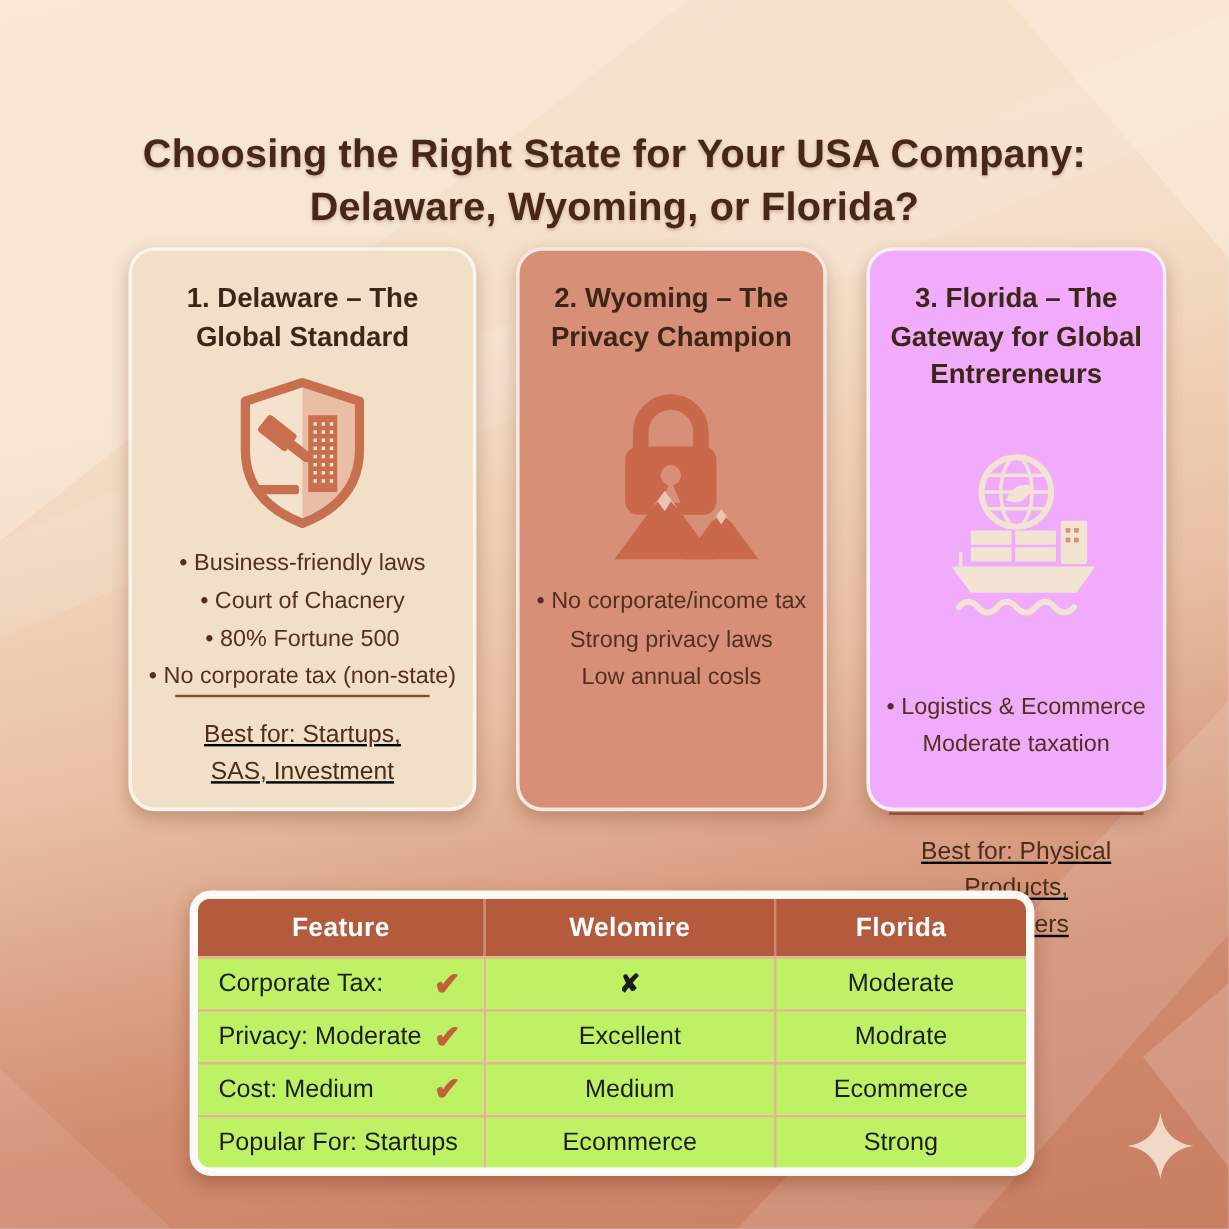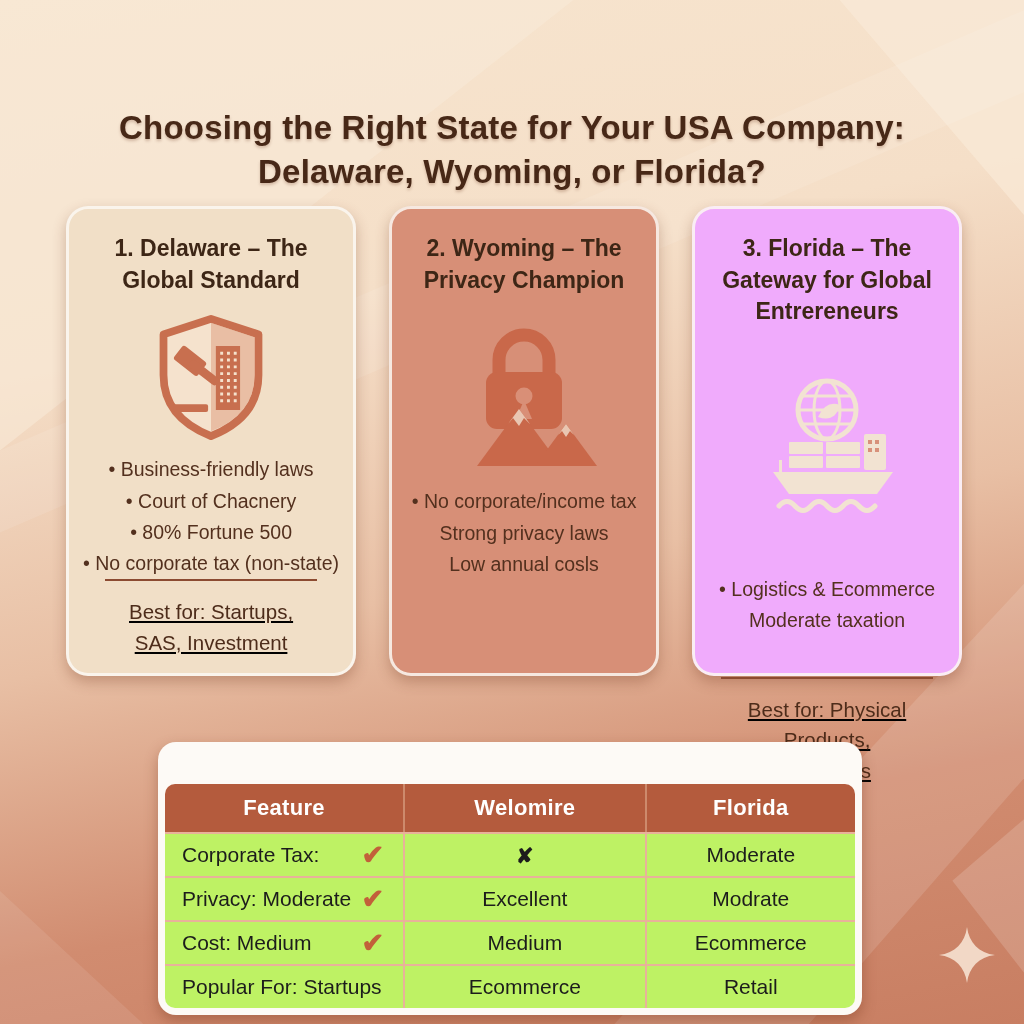--- a/index.html
+++ b/index.html
@@ -24,37 +24,37 @@
     margin-top:48px;
   }
 
   .cards{position:absolute;left:66px;top:206px;width:896px;height:470px;display:flex;gap:33px;}
   .card{
     flex:1;box-sizing:border-box;height:470px;border-radius:22px;
     border:3px solid rgba(252,248,242,.85);
     box-shadow:0 6px 14px rgba(110,50,25,.30);
     padding:24px 14px 20px;display:flex;flex-direction:column;align-items:center;text-align:center;
   }
-  .card--cream{background:#f1dfc7;}
+  .card--cream{background:#f1dfc7;margin-left:41px;}
   .card--salmon{background:#d78f77;}
   .card--salmon2{background:#f0abfc;gap:40px;}
   .card-title{font-size:23px;font-weight:bold;color:#3d2616;line-height:1.38;white-space:pre-line;}
   .card-icon{display:flex;align-items:center;justify-content:center;margin-top:16px;}
   .card-bullets{margin-top:14px;font-size:19.5px;color:#53301e;line-height:1.6;}
   .card-bullets div{white-space:nowrap;}
   .card-footer{margin-top:auto;display:flex;flex-direction:column;align-items:center;width:100%;text-decoration:underline;}
   .card-divider{width:212px;border:none;border-top:2.5px solid #8c4b31;margin:0 0 16px;}
   .card-best{font-size:20.5px;color:#4d2c1a;line-height:1.5;white-space:pre-line;}
 
   .table-frame{
     position:absolute;left:158px;top:742px;width:704px;box-sizing:border-box;
     background:#fdfaf6;border-radius:18px;padding:7px;
     box-shadow:0 6px 14px rgba(110,45,20,.35);
   }
-  table.cmp{width:100%;border-collapse:separate;border-spacing:0;border-radius:10px;overflow:hidden;margin-top:35px;}
+  table.cmp{width:100%;border-collapse:separate;border-spacing:0;border-radius:10px;overflow:hidden;}
   table.cmp th{
     background:#b45b3d;color:#ffffff;font-size:22px;font-weight:bold;height:46px;
     letter-spacing:.3px;
   }
   table.cmp th + th{border-left:2px solid #cd8a6c;}
   table.cmp td{
     background:#bef264;font-size:21px;color:#1c1c1c;height:40px;text-align:center;
     border-top:2px solid #e8b29a;
   }
   table.cmp td + td{border-left:2px solid #e8b29a;}
@@ -224,21 +224,21 @@
         <td>Ecommerce</td>
       </tr>
       <tr>
         <td>
             <div class="feature-cell">
           <span>Popular For: Startups</span>
           <span class="mark-check"></span>
         </div>
           </td>
         <td>Ecommerce</td>
-        <td>Retail</td>
+        <td>Strong</td>
       </tr>
     </tbody>
   </table>
 </div>
 
 <div class="sparkle">
   <svg width="58" height="58" viewBox="0 0 58 58">
     <path d="M29 1 C31 17 41 27 57 29 C41 31 31 41 29 57 C27 41 17 31 1 29 C17 27 27 17 29 1 Z" fill="#f3dccb" opacity="0.95"></path>
   </svg>
 </div>

